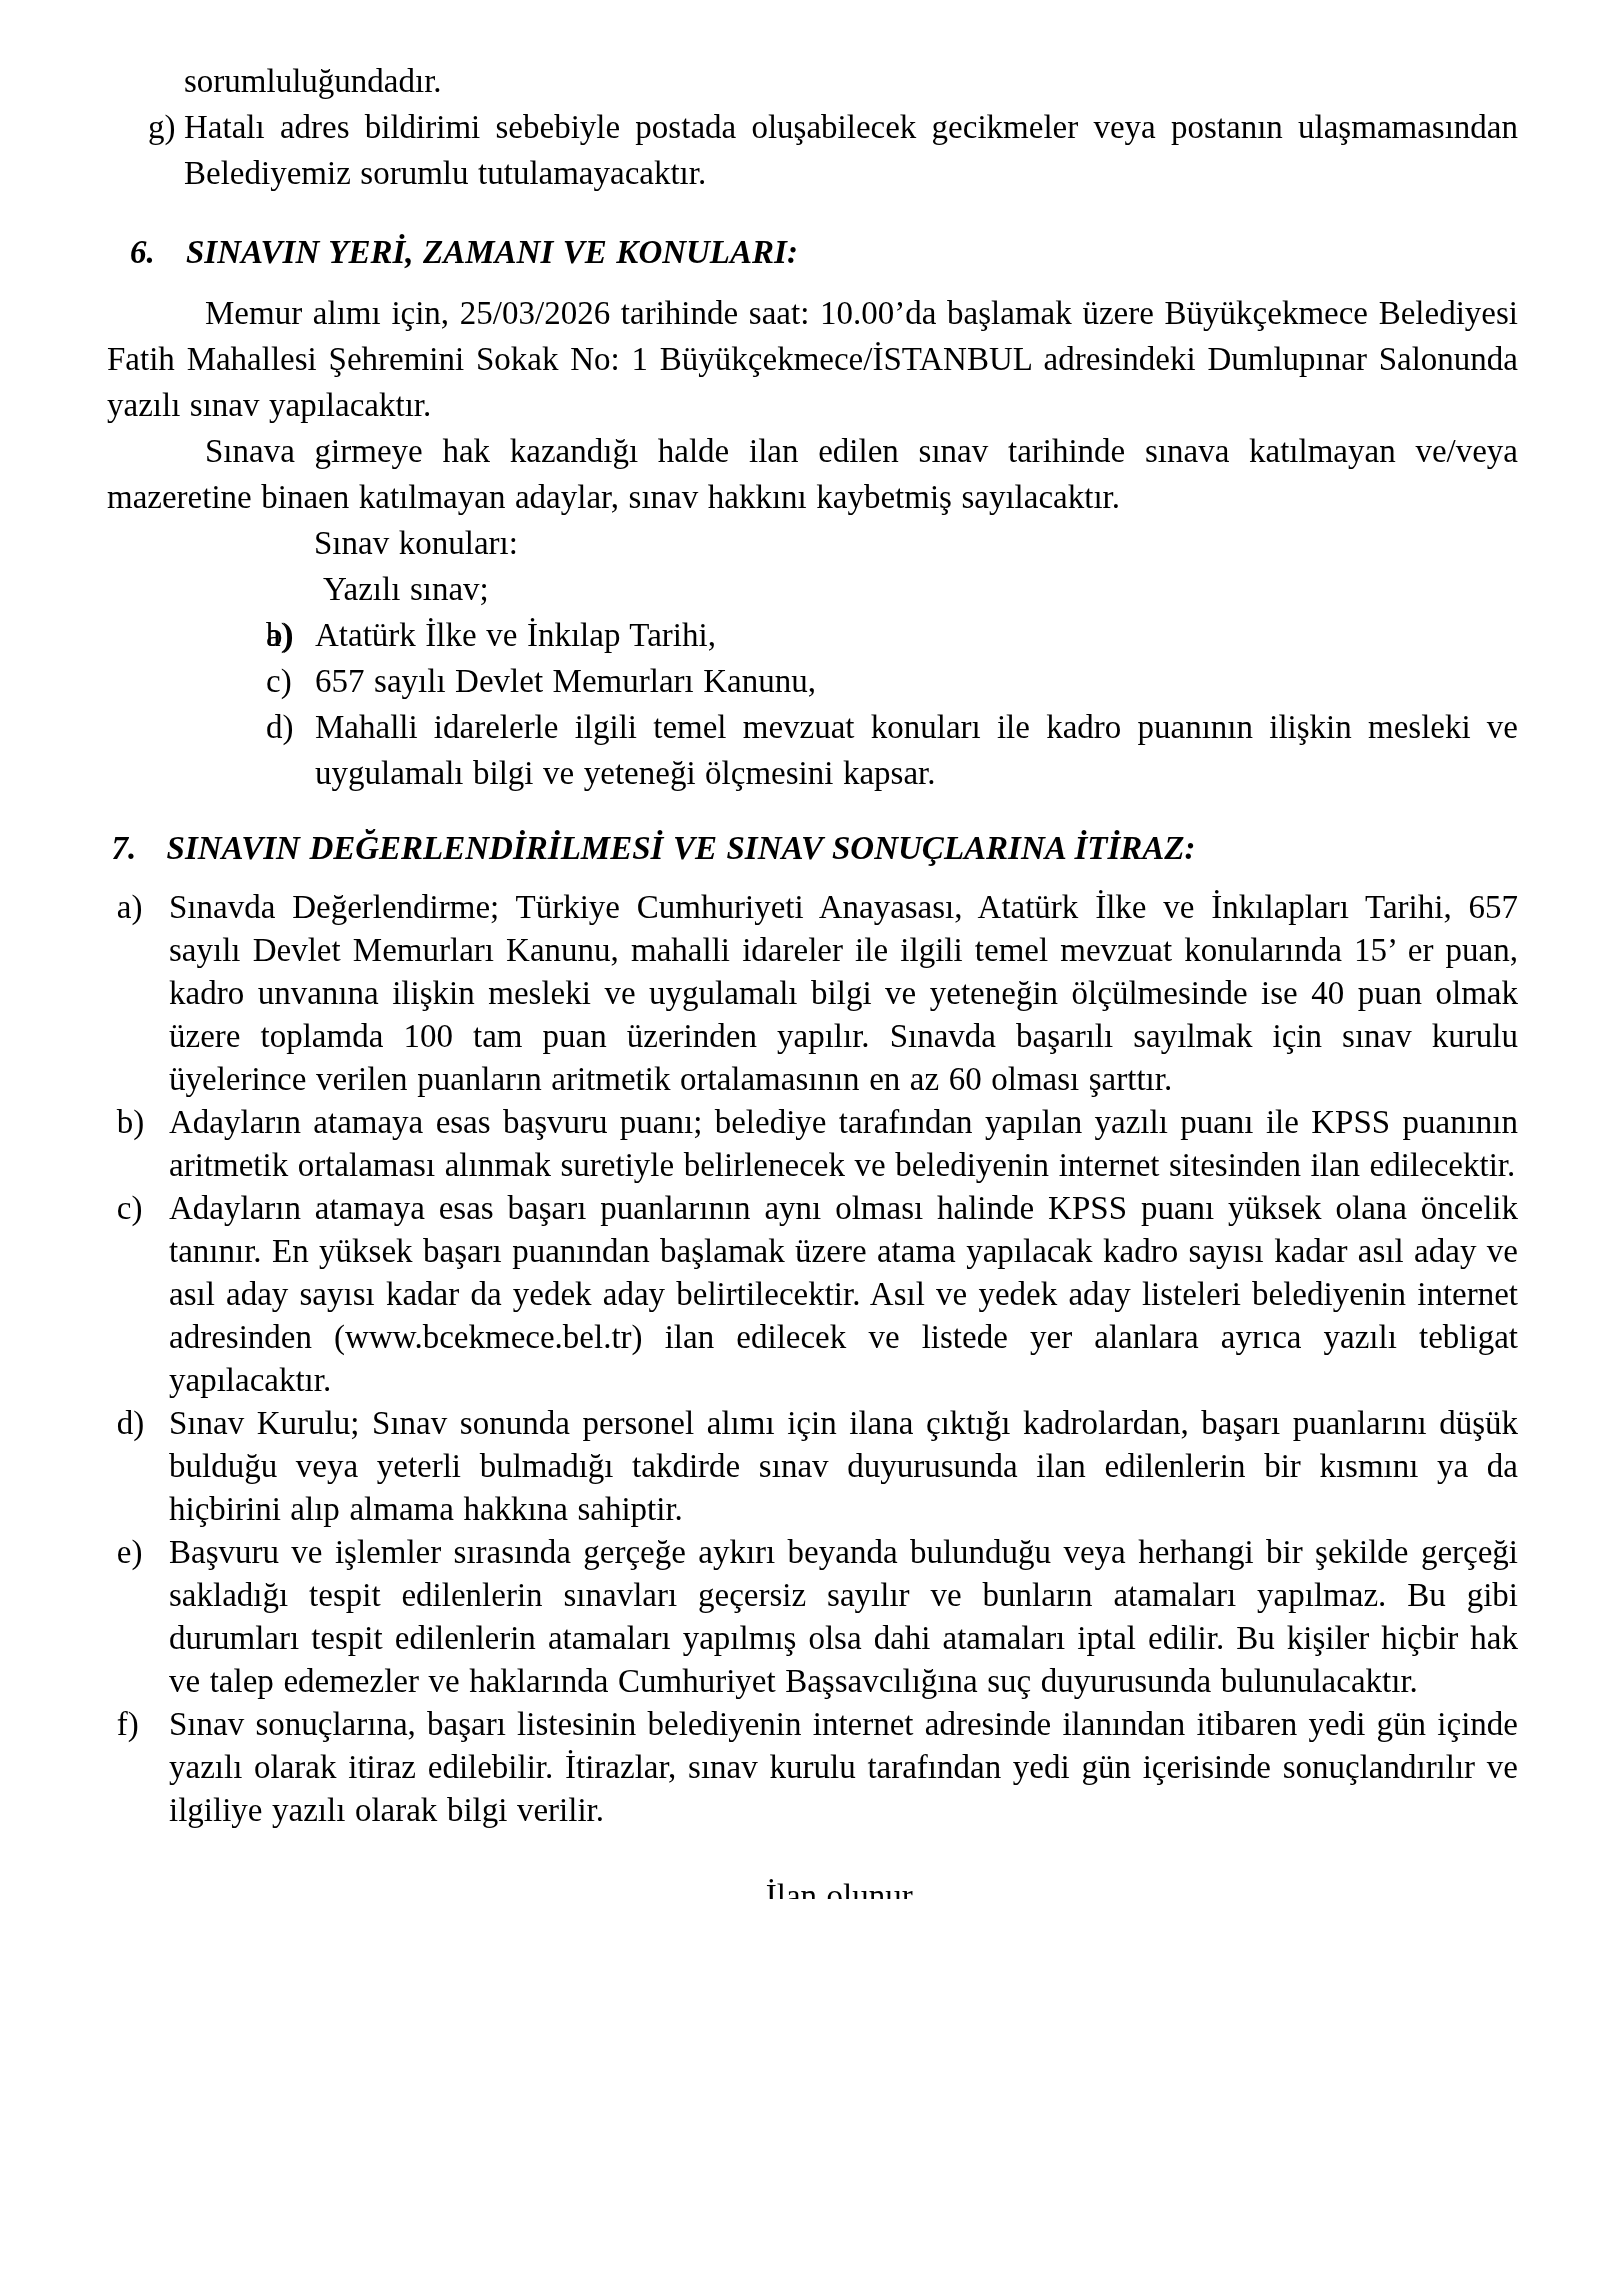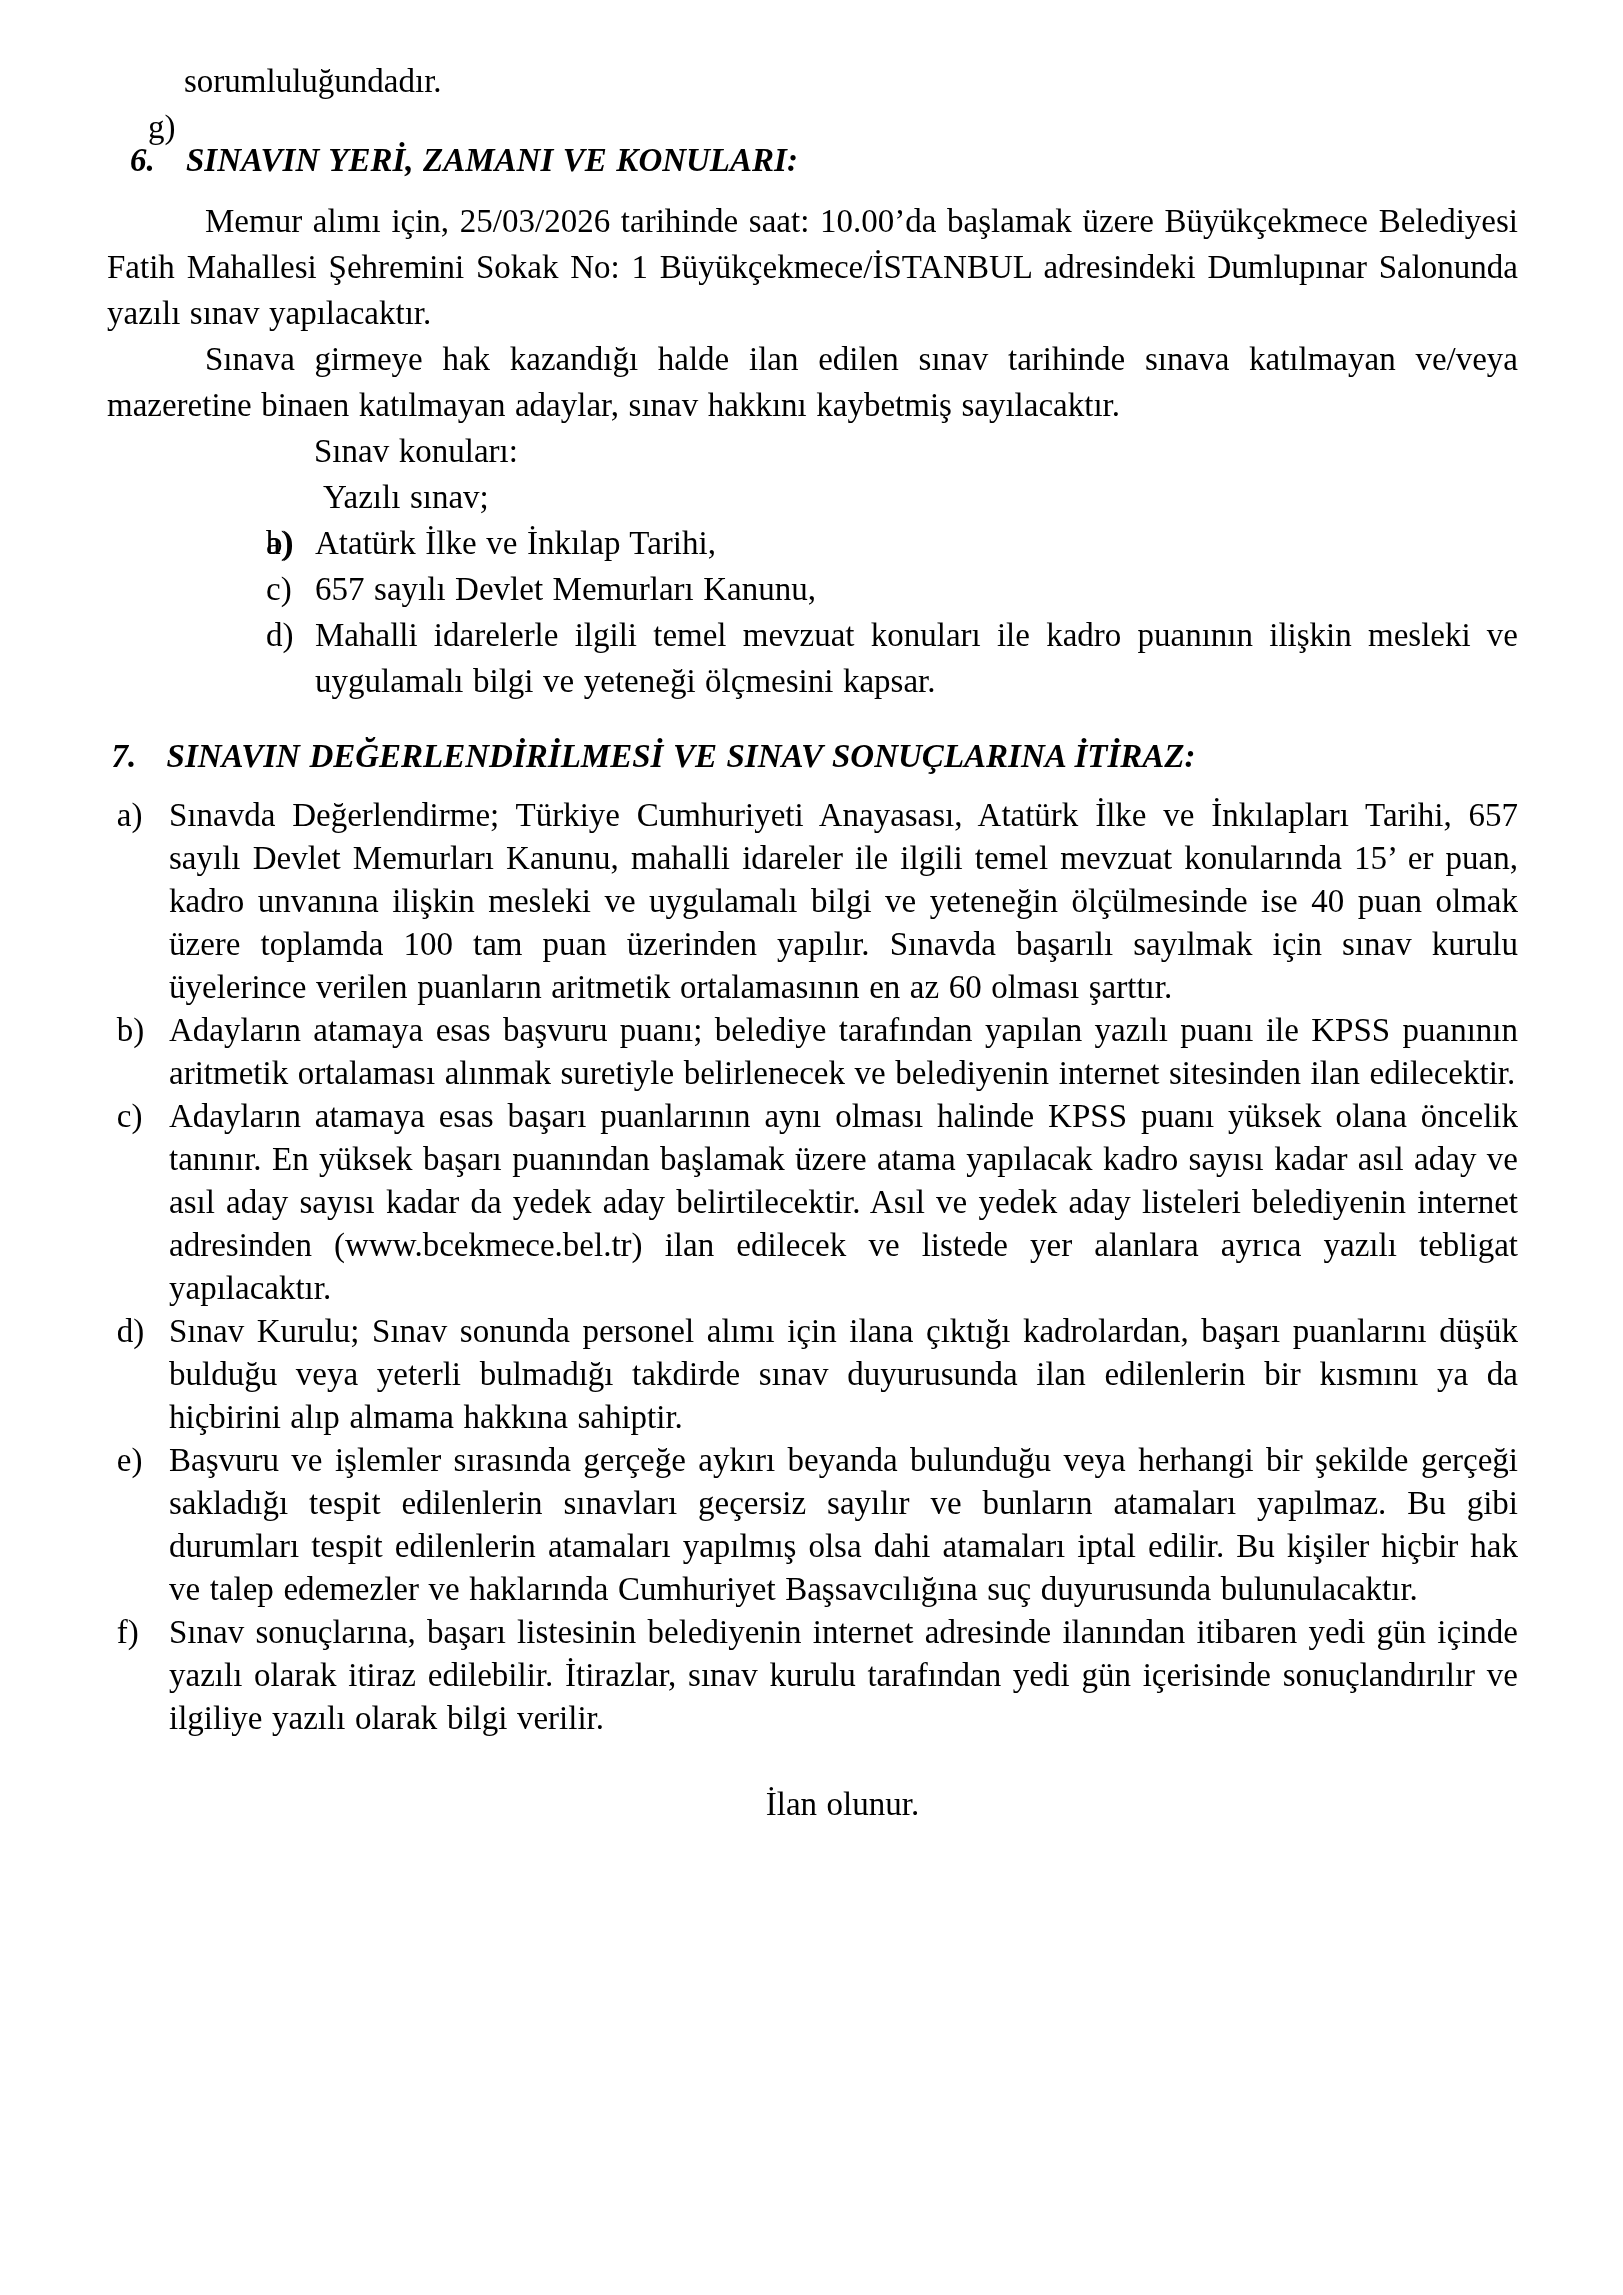--- a/index.html
+++ b/index.html
@@ -34,21 +34,21 @@
   .signature{margin-top:79px;margin-left:635px;font-weight:700;font-size:26px;line-height:42px;}
 </style>
 </head>
 <body>
 
 <div class="page">
 
   <p class="frag s6">sorumluluğundadır.</p>
 
   <div class="li g s6">
-    <span class="marker">g)</span>
+    <span class="marker">g)</span><span>Hatalı adres bildirimi sebebiyle postada oluşabilecek gecikmeler veya postanın ulaşmamasından Belediyemiz sorumlu tutulamayacaktır.</span>
   </div>
 
   <div class="heading h6">
     <span class="hnum">6.</span><span>SINAVIN YERİ, ZAMANI VE KONULARI:</span>
   </div>
 
   <p class="para s6">Memur alımı için, 25/03/2026 tarihinde saat: 10.00’da başlamak üzere Büyükçekmece Belediyesi Fatih Mahallesi Şehremini Sokak No: 1 Büyükçekmece/İSTANBUL adresindeki Dumlupınar Salonunda yazılı sınav yapılacaktır.</p>
   <p class="para s6">Sınava girmeye hak kazandığı halde ilan edilen sınav tarihinde sınava katılmayan ve/veya mazeretine binaen katılmayan adaylar, sınav hakkını kaybetmiş sayılacaktır.</p>
 
   <p class="sub1 s6">Sınav konuları:</p>

